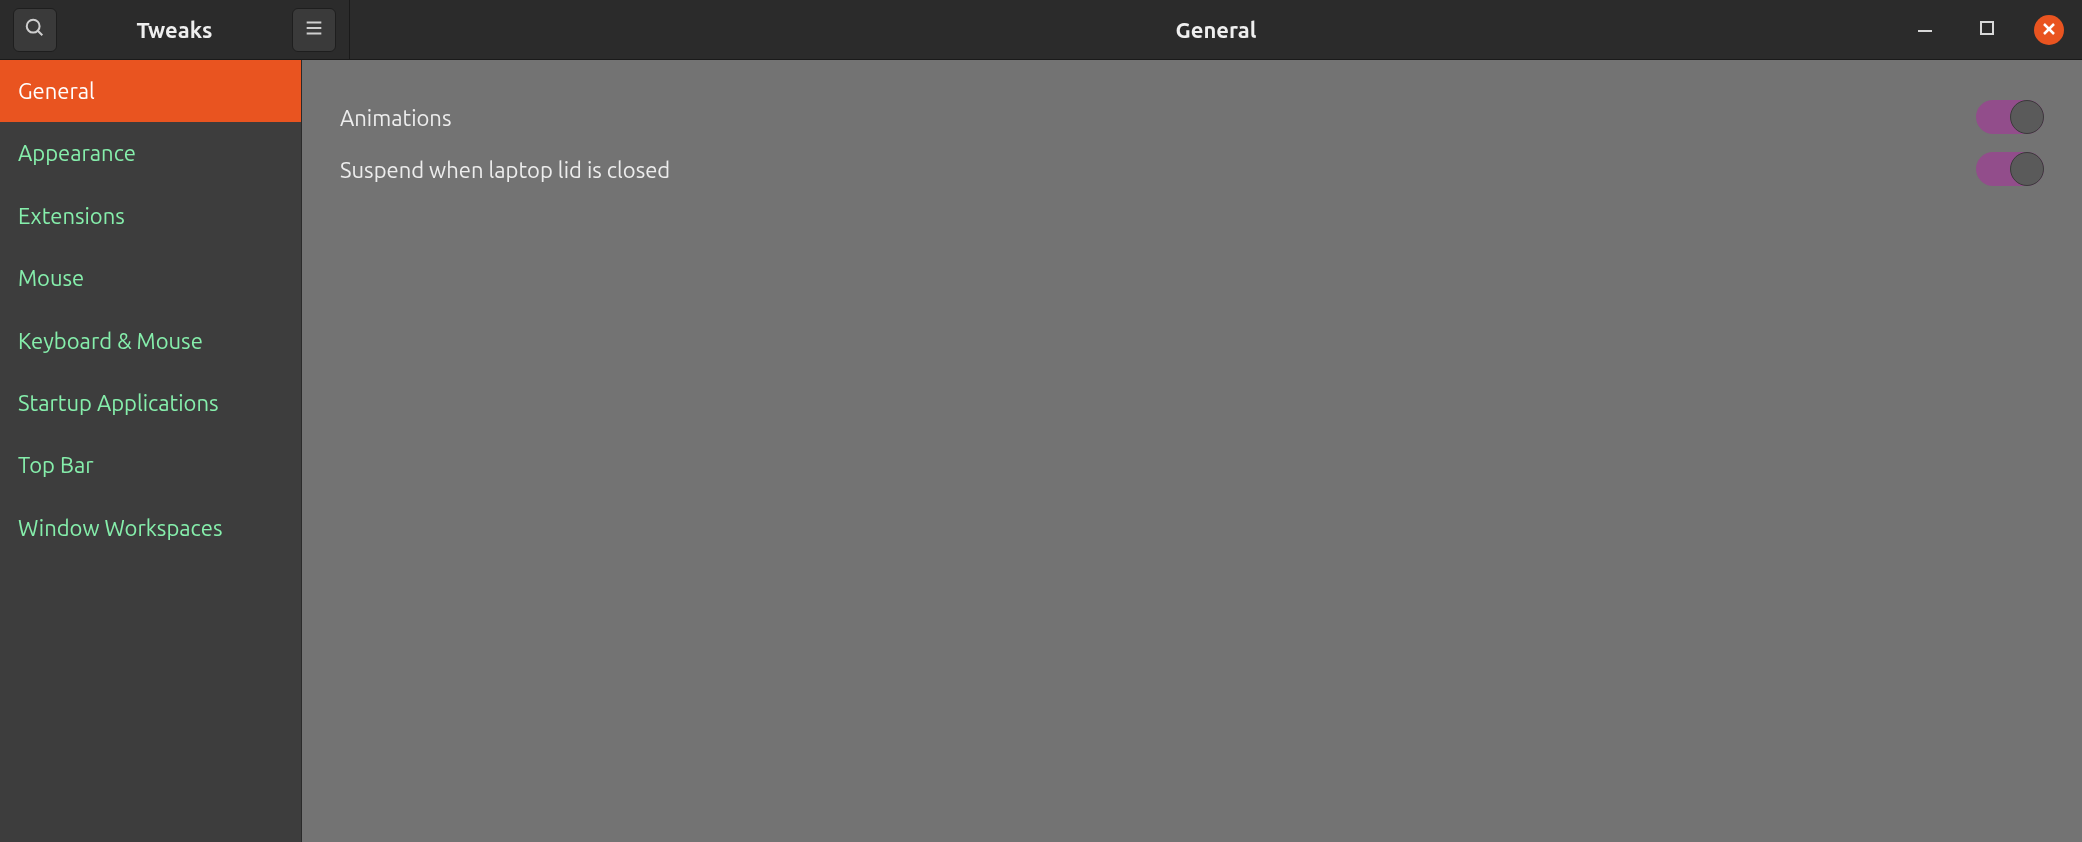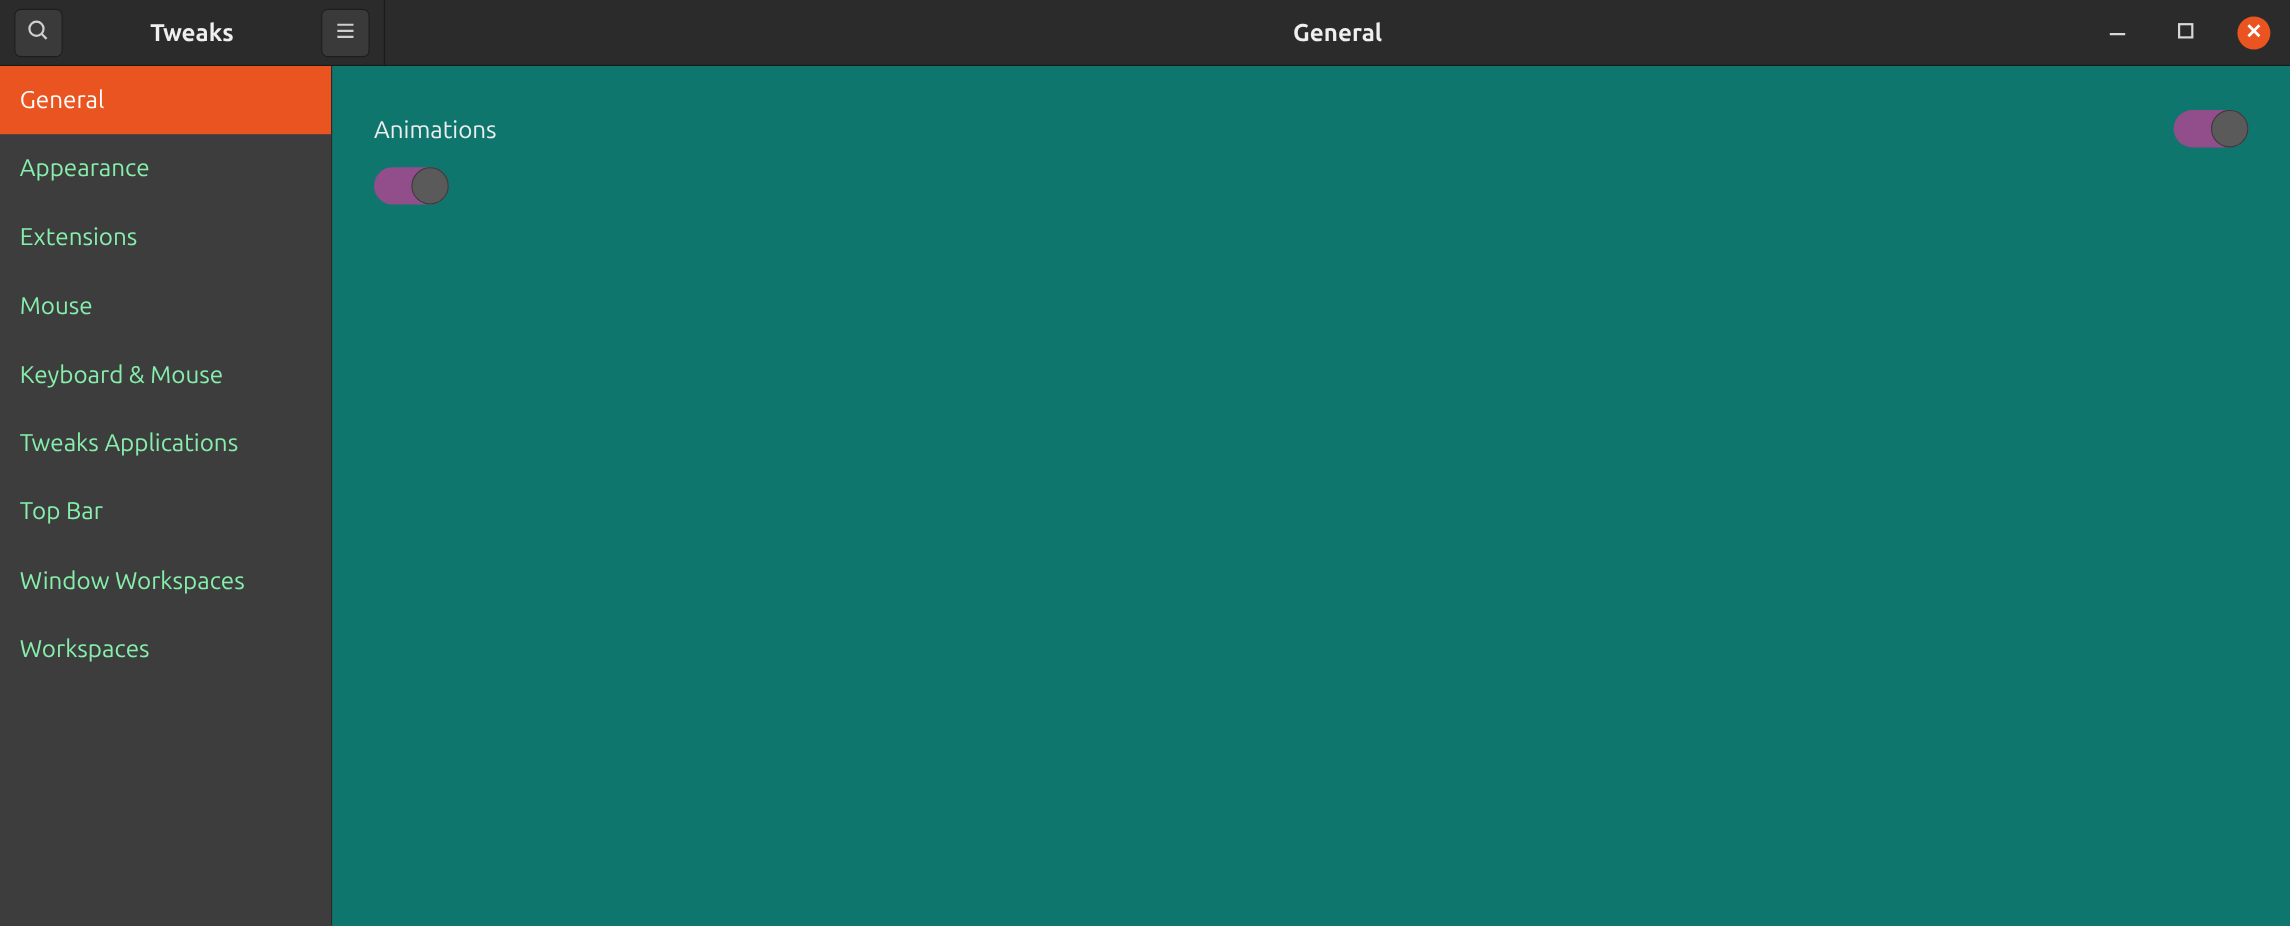--- a/index.html
+++ b/index.html
@@ -141,21 +141,21 @@
       line-height: 1.2;
     }
     
     .sidebar-item.active {
       background: #e95420;
       color: #ffffff;
     }
     
     .content {
       flex: 1;
-      background: #0f766e;
+      background: #737373;
       padding: 40px 38px;
     }
     
     .setting-row {
       display: flex;
       align-items: center;
       justify-content: space-between;
       margin-bottom: 18px;
     }
     
@@ -245,34 +245,34 @@
     </div>
   </div>
 
   <div class="body-area">
     <div class="sidebar" id="sidebar">
         <div class="sidebar-item active"><span>General</span></div>
         <div class="sidebar-item"><span>Appearance</span></div>
         <div class="sidebar-item"><span>Extensions</span></div>
         <div class="sidebar-item"><span>Mouse</span></div>
         <div class="sidebar-item"><span>Keyboard &amp; Mouse</span></div>
-        <div class="sidebar-item"><span>Tweaks Applications</span></div>
+        <div class="sidebar-item"><span>Startup Applications</span></div>
         <div class="sidebar-item"><span>Top Bar</span></div>
         <div class="sidebar-item"><span>Window Workspaces</span></div>
-        <div class="sidebar-item"><span>Workspaces</span></div>
       </div>
     <div class="content" id="content">
         <div class="setting-row">
           <div class="setting-label">Animations</div>
           <div class="toggle">
             <div class="toggle-track"></div>
             <div class="toggle-knob"></div>
           </div>
         </div>
         <div class="setting-row">
+          <div class="setting-label">Suspend when laptop lid is closed</div>
           <div class="toggle">
             <div class="toggle-track"></div>
             <div class="toggle-knob"></div>
           </div>
         </div>
       </div>
   </div>
 
 </div>
 

